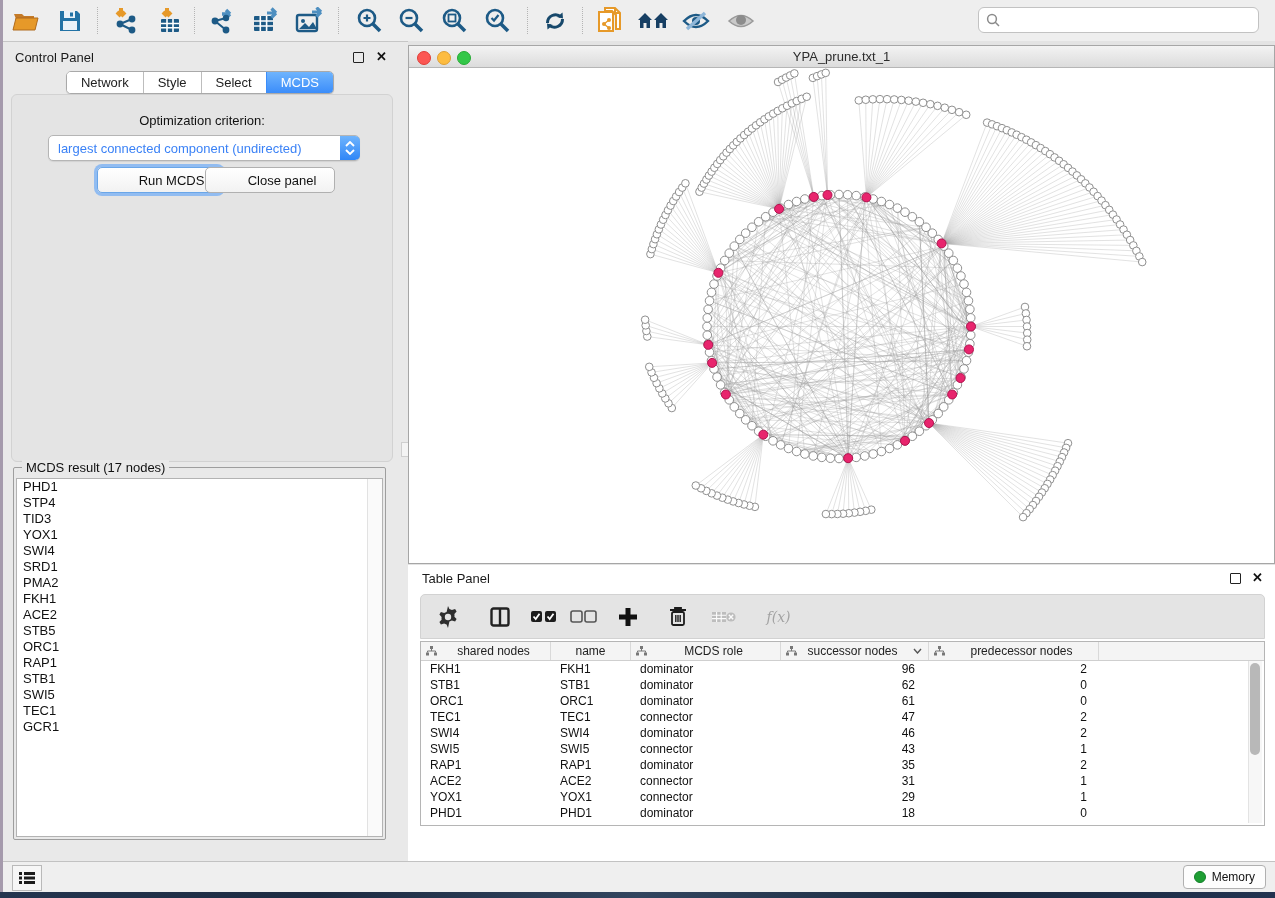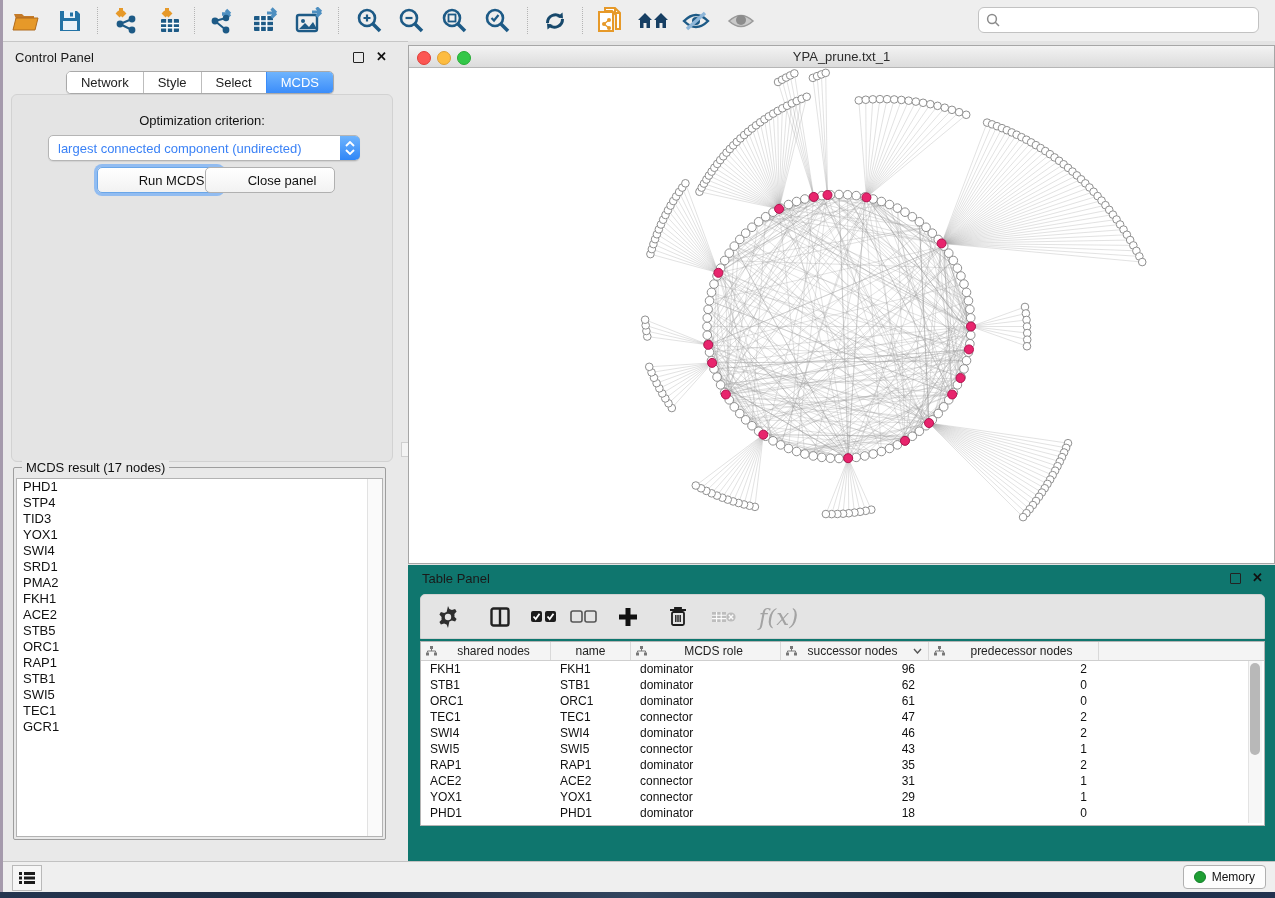--- a/index.html
+++ b/index.html
@@ -46,21 +46,21 @@
   .v-splitter .handle{position:absolute;top:400px;left:0px;width:6px;height:13px;background:#f4f4f4;border:1px solid #cfcfcf;}
 
   
   .right{position:absolute;left:405px;top:41px;right:0;bottom:30px;background:#e3e3e3;}
   .netframe{position:absolute;left:0;right:0;top:4px;height:517px;border:1px solid #a6a6a6;background:#fff;}
   .net-titlebar{position:absolute;left:0;right:0;top:0;height:21px;background:linear-gradient(#f3f3f3,#dcdcdc);border-bottom:1px solid #b6b6b6;}
   .tl{position:absolute;top:5px;width:12px;height:12px;border-radius:50%;cursor:pointer;}
   .net-title{position:absolute;left:0;right:0;top:3px;text-align:center;font-size:13px;color:#2c2c2c;}
   .net-canvas{position:absolute;left:0;right:0;top:22px;bottom:0;background:#fff;overflow:hidden;cursor:default;}
 
-  .tablepanel{position:absolute;left:0;right:0;top:524px;bottom:0;background:#0f766e;}
+  .tablepanel{position:absolute;left:0;right:0;top:524px;bottom:0;background:#ffffff;}
   .tp-toolbar{position:absolute;top:29px;left:12px;right:10px;height:43px;background:#e4e4e4;border:1px solid #d2d2d2;border-radius:5px 5px 0 0;display:flex;align-items:center;gap:0;}
   .tpbtn{width:38px;height:36px;display:flex;align-items:center;justify-content:center;cursor:pointer;}
   .tpbtn.dis{cursor:default;opacity:.9;}
   .tbl{position:absolute;top:76px;left:12px;right:10px;bottom:36px;background:#fff;border:1px solid #b5b5b5;overflow:hidden;}
   .tgrid{display:grid;grid-template-columns:130px 80px 150px 148px 170px 1fr;}
   .thead{background:#f4f4f4;border-bottom:1px solid #cfcfcf;height:18px;}
   .th{display:flex;align-items:center;border-right:1px solid #d9d9d9;font-size:12px;color:#222;overflow:hidden;}
   .th .lbl{margin:0 auto;white-space:nowrap;}
   .th svg{margin-left:5px;flex:none;}
   .trow{height:16px;cursor:default;}
@@ -70,21 +70,21 @@
   .td.r4{text-align:right;padding-right:12px;}
   .tscroll{position:absolute;top:19px;right:2px;bottom:2px;width:13px;background:#f7f7f7;border-left:1px solid #e3e3e3;}
   .tthumb{position:absolute;top:2px;left:1px;width:10px;height:92px;background:#b8b8b8;border-radius:6px;}
   .tp-tabs{position:absolute;bottom:7px;left:0;right:0;display:flex;justify-content:center;}
 
   
   .statusbar{position:absolute;left:0;right:0;bottom:0;height:30px;background:#efefef;border-top:1px solid #c2c2c2;}
   .st-list{position:absolute;left:9px;top:3px;width:28px;height:24px;background:#f6f6f6;border:1px solid #b9b9b9;display:flex;align-items:center;justify-content:center;cursor:pointer;}
   .mem-btn{position:absolute;right:9px;top:3px;height:22px;padding:0 10px;background:#fdfdfd;border:1px solid #b0b0b0;border-radius:4px;display:flex;align-items:center;gap:6px;font-size:12px;color:#111;cursor:pointer;}
   .mem-dot{width:10px;height:10px;border-radius:50%;background:#1e9e33;border:1px solid #13802a;}
-  .fx{font-family:"DejaVu Serif",serif;font-style:italic;font-size:23px;color:#9c9c9c;margin-left:25px;}
+  .fx{font-family:"DejaVu Serif",serif;font-style:italic;font-size:14px;color:#9c9c9c;margin-left:25px;}
 </style>
 </head>
 <body>
 
 <div id="screen">
   <div class="desk-left"></div>
   <div class="desk-bottom"></div>
 
   <div class="app">
 

